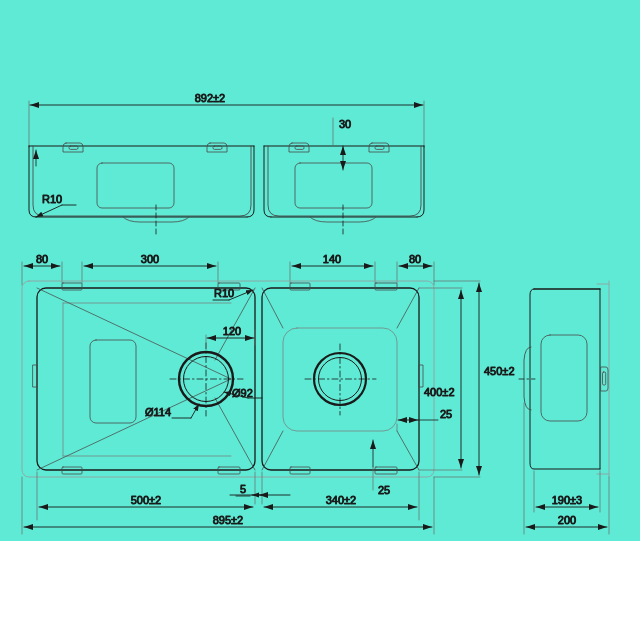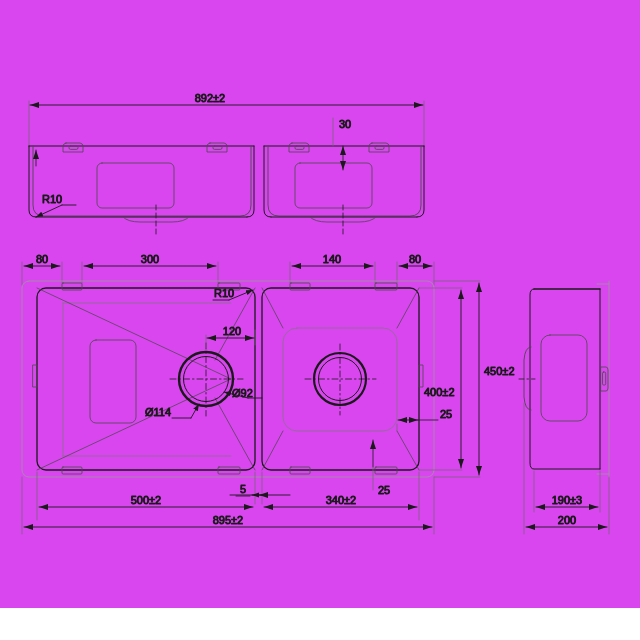--- a/index.html
+++ b/index.html
@@ -1,17 +1,17 @@
 <!DOCTYPE html>
 <html><head>
 <meta charset="utf-8">
 <style>
   html,body{margin:0;padding:0;background:#ffffff;}
   body{width:640px;height:640px;overflow:hidden;font-family:"Liberation Sans",sans-serif;}
-  #stage{position:relative;width:640px;height:608px;background:#d946ef;}
+  #stage{position:relative;width:640px;height:541px;background:#5eead4;}
   svg{display:block;}
   .dimtxt{font-family:"Liberation Sans",sans-serif;font-size:11px;fill:#1a1a1a;}
 </style>
 </head>
 <body>
 
 <div id="stage">
 <svg width="640" height="640" viewBox="0 0 640 640">
 
   <defs>

